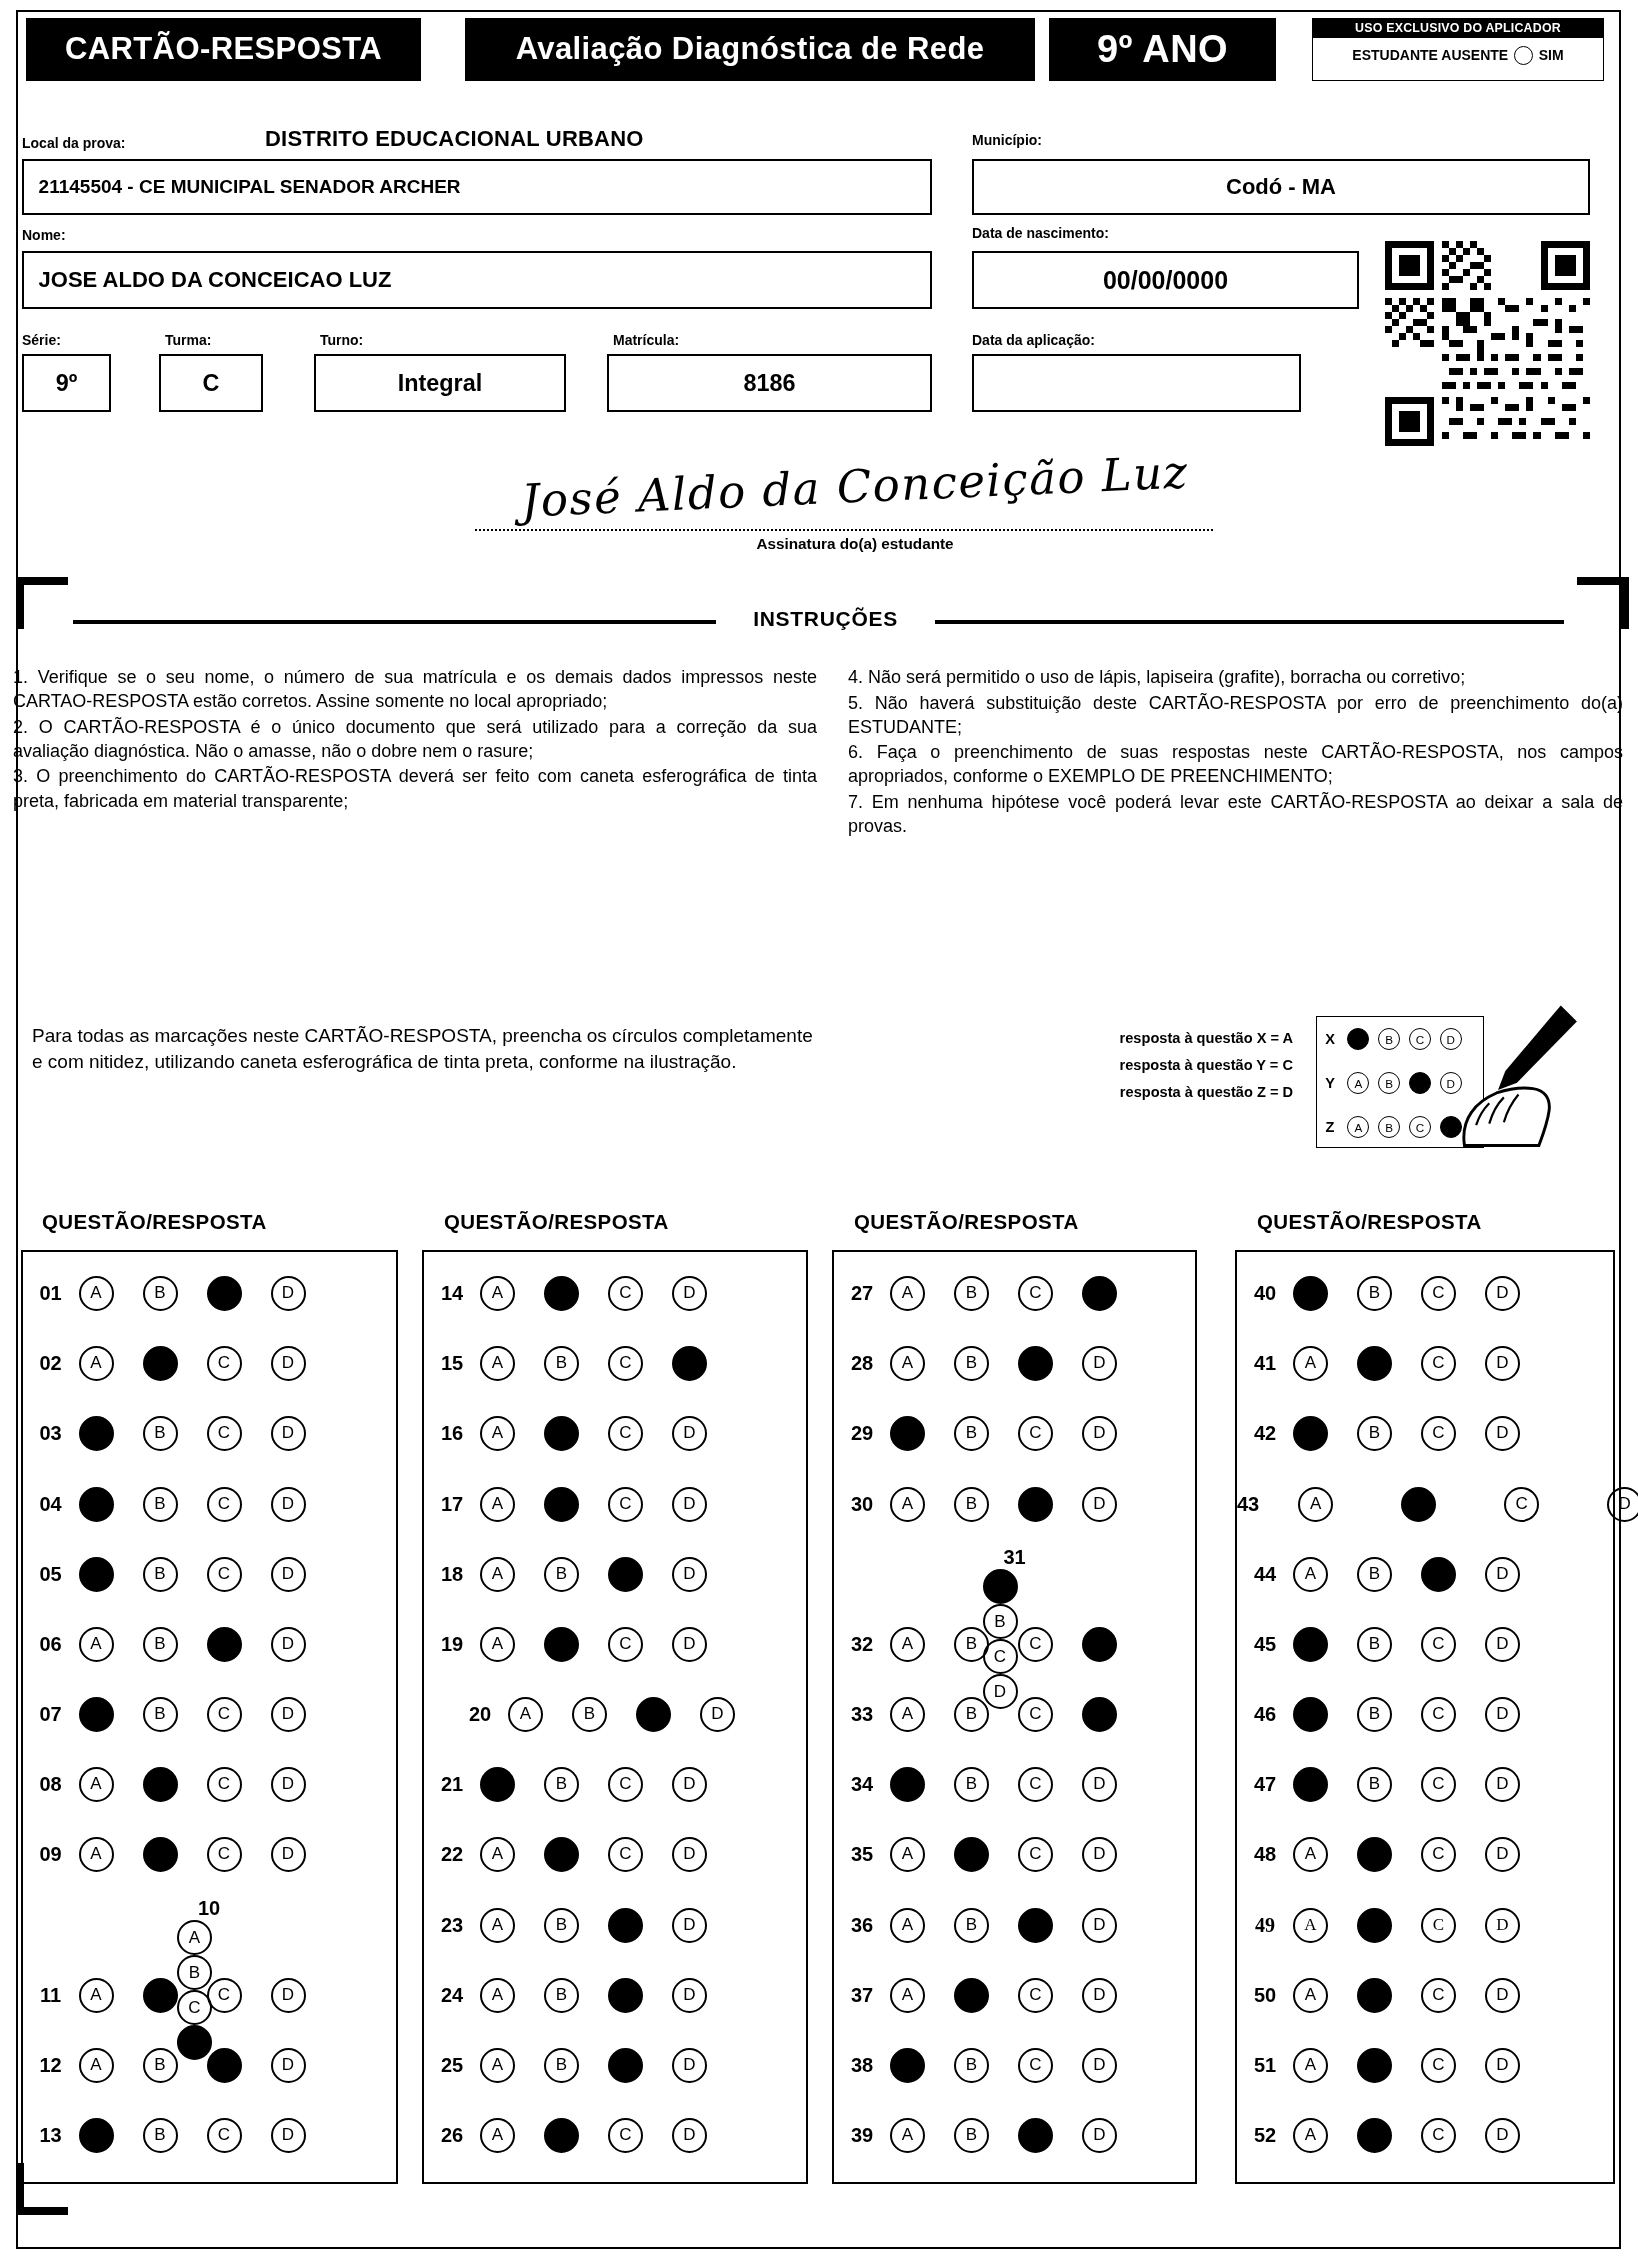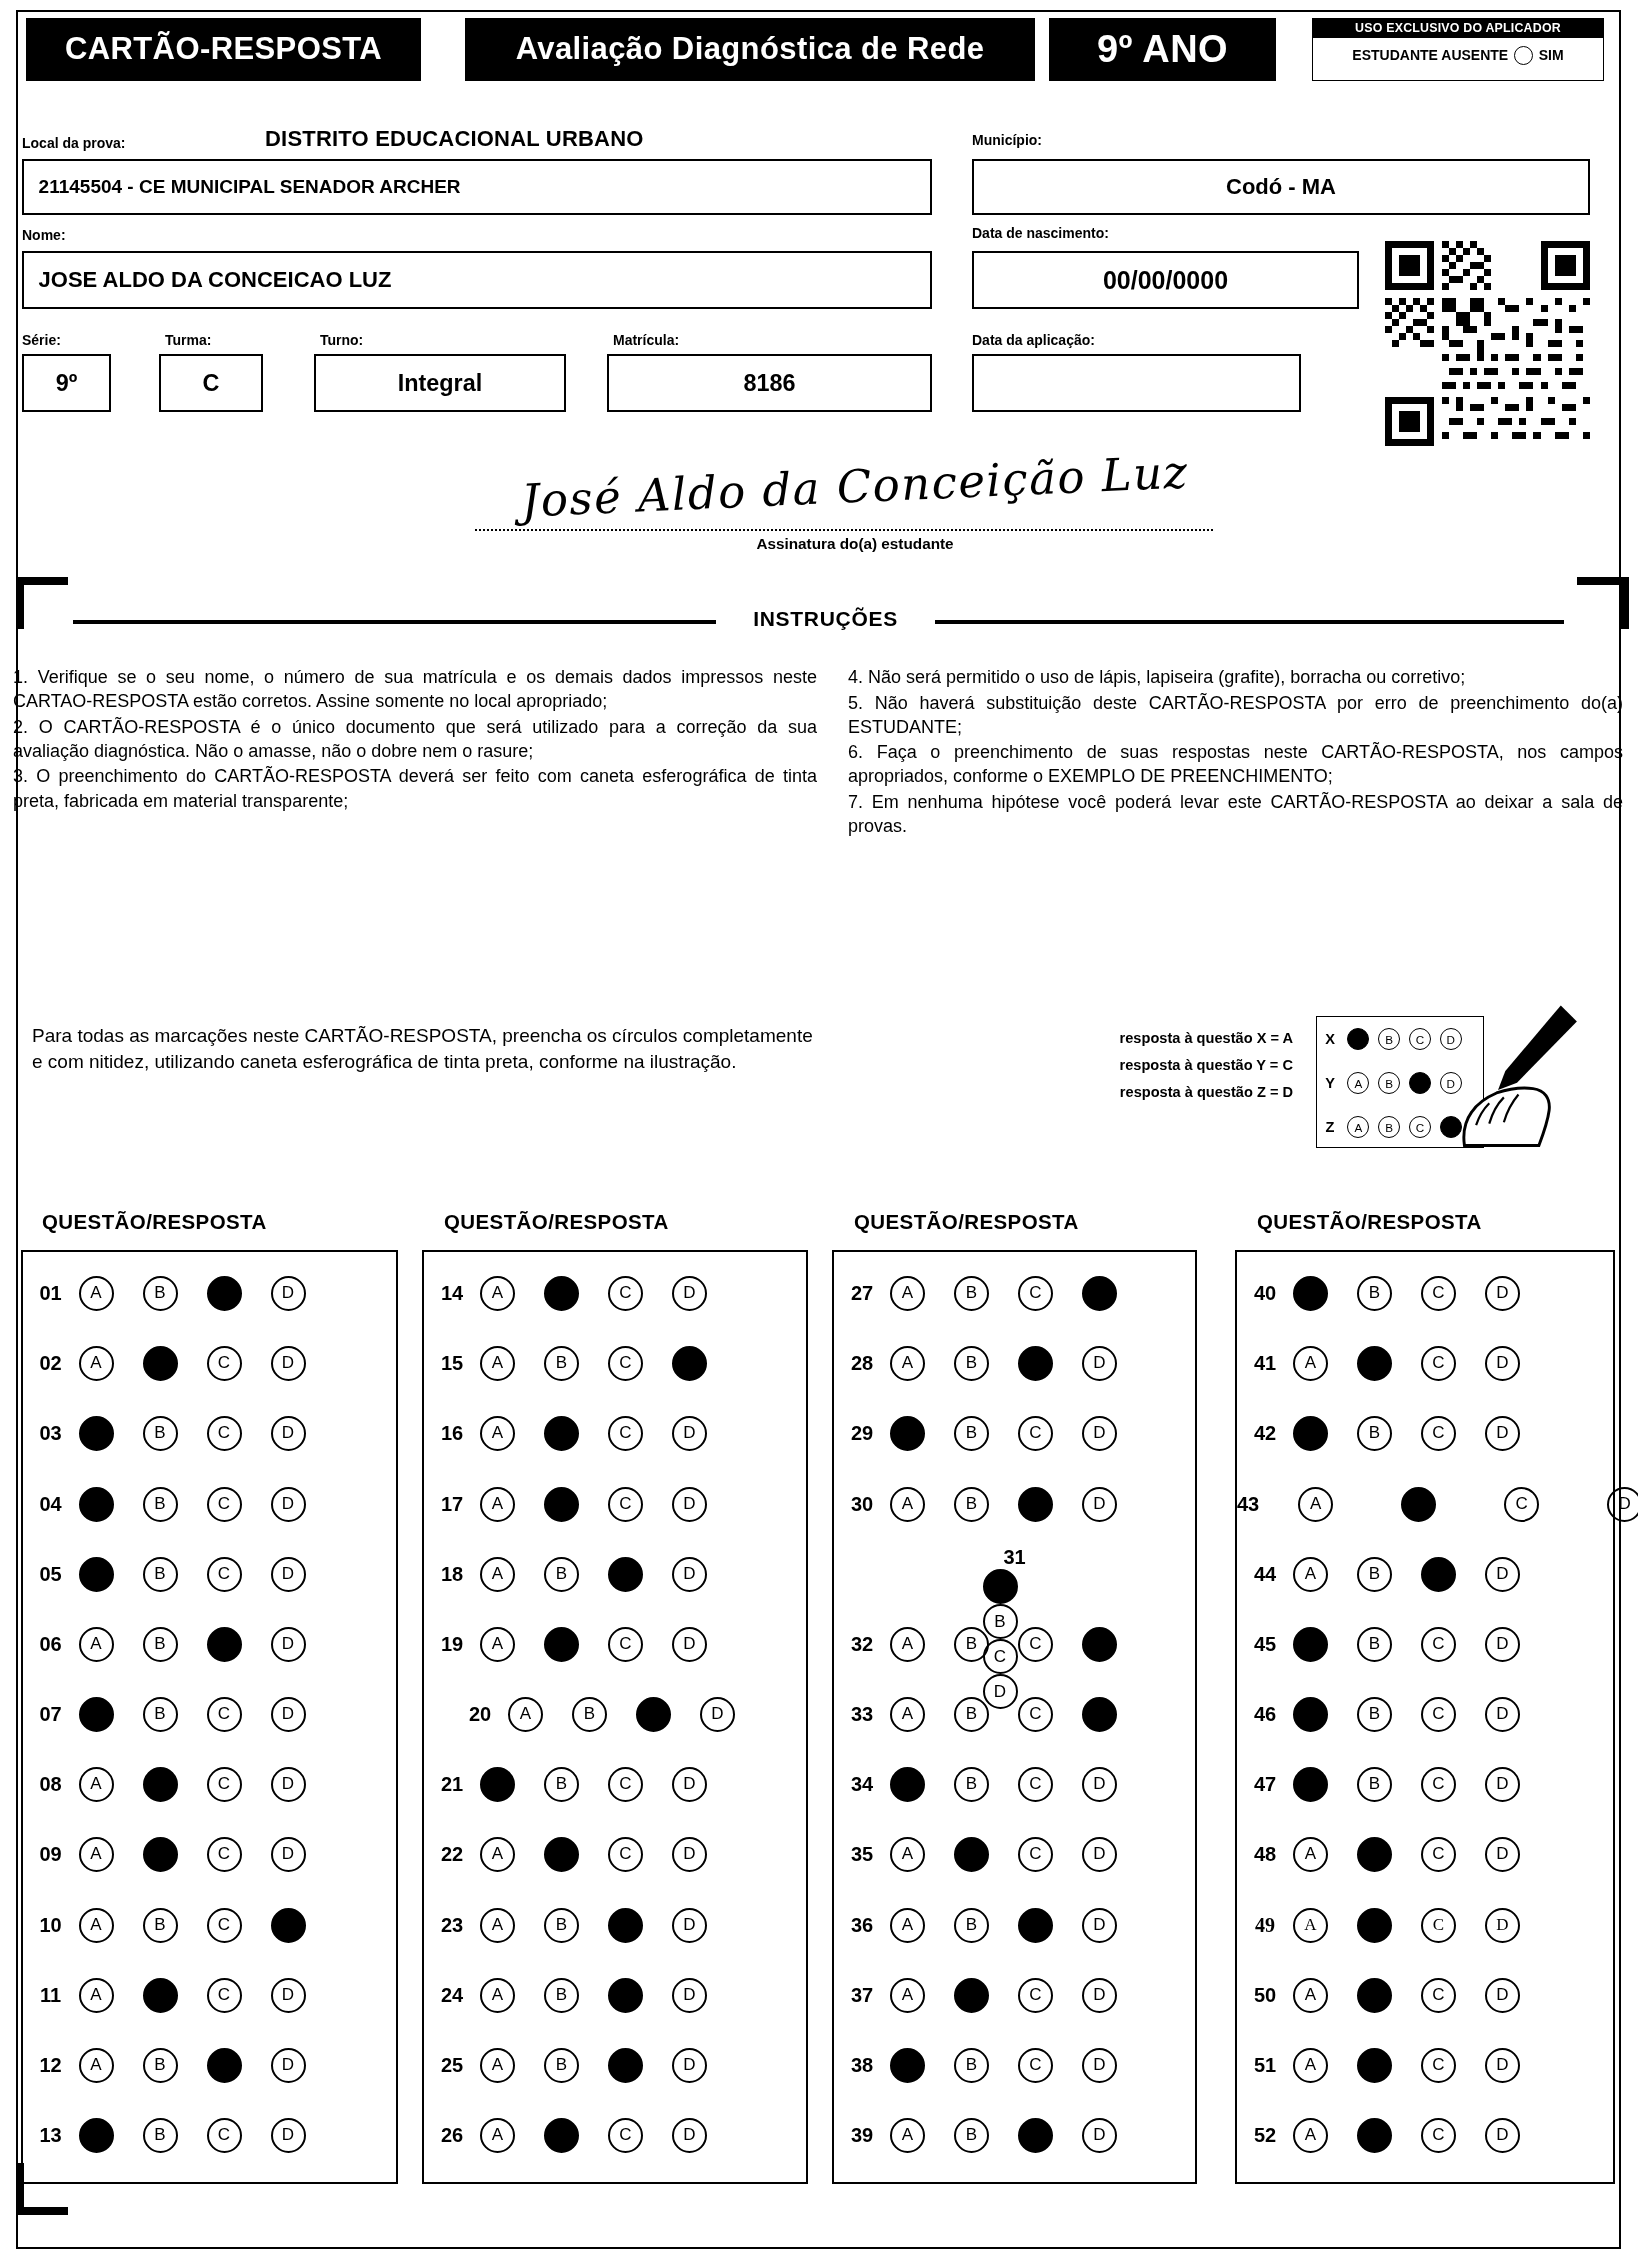--- a/index.html
+++ b/index.html
@@ -655,21 +655,21 @@
           <div class="bubble">C</div>
           <div class="bubble">D</div>
         </div>
         <div class="ans-row" style="top: 574px;">
           <div class="ans-num">09</div>
           <div class="bubble">A</div>
           <div class="bubble marked">B</div>
           <div class="bubble">C</div>
           <div class="bubble">D</div>
         </div>
-        <div class="ans-row" style="top: 645px;">
+        <div class="ans-row" style="top: 645px; flex-direction: column;">
           <div class="ans-num">10</div>
           <div class="bubble">A</div>
           <div class="bubble">B</div>
           <div class="bubble">C</div>
           <div class="bubble marked">D</div>
         </div>
         <div class="ans-row" style="top: 715px;">
           <div class="ans-num">11</div>
           <div class="bubble">A</div>
           <div class="bubble marked">B</div>

